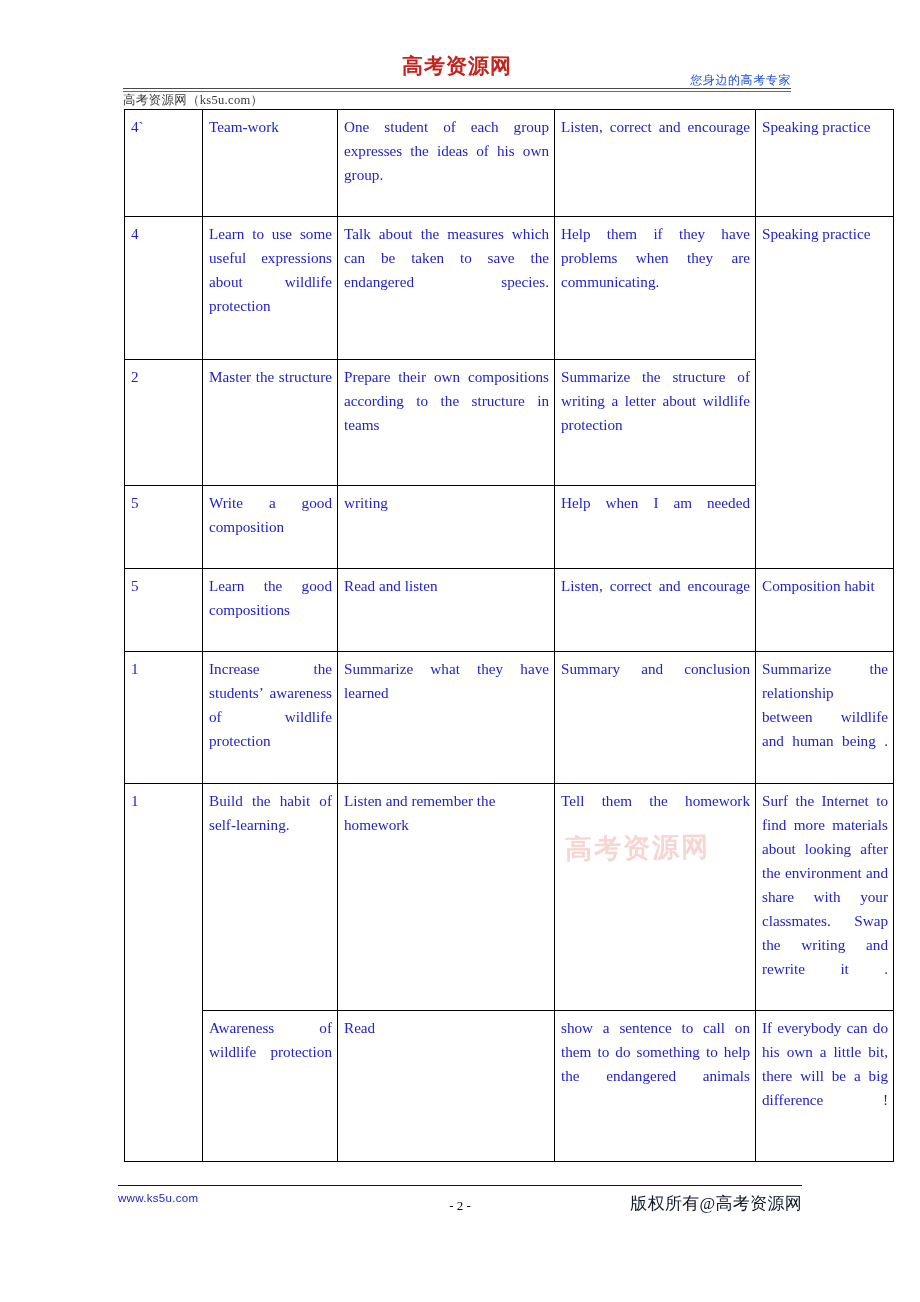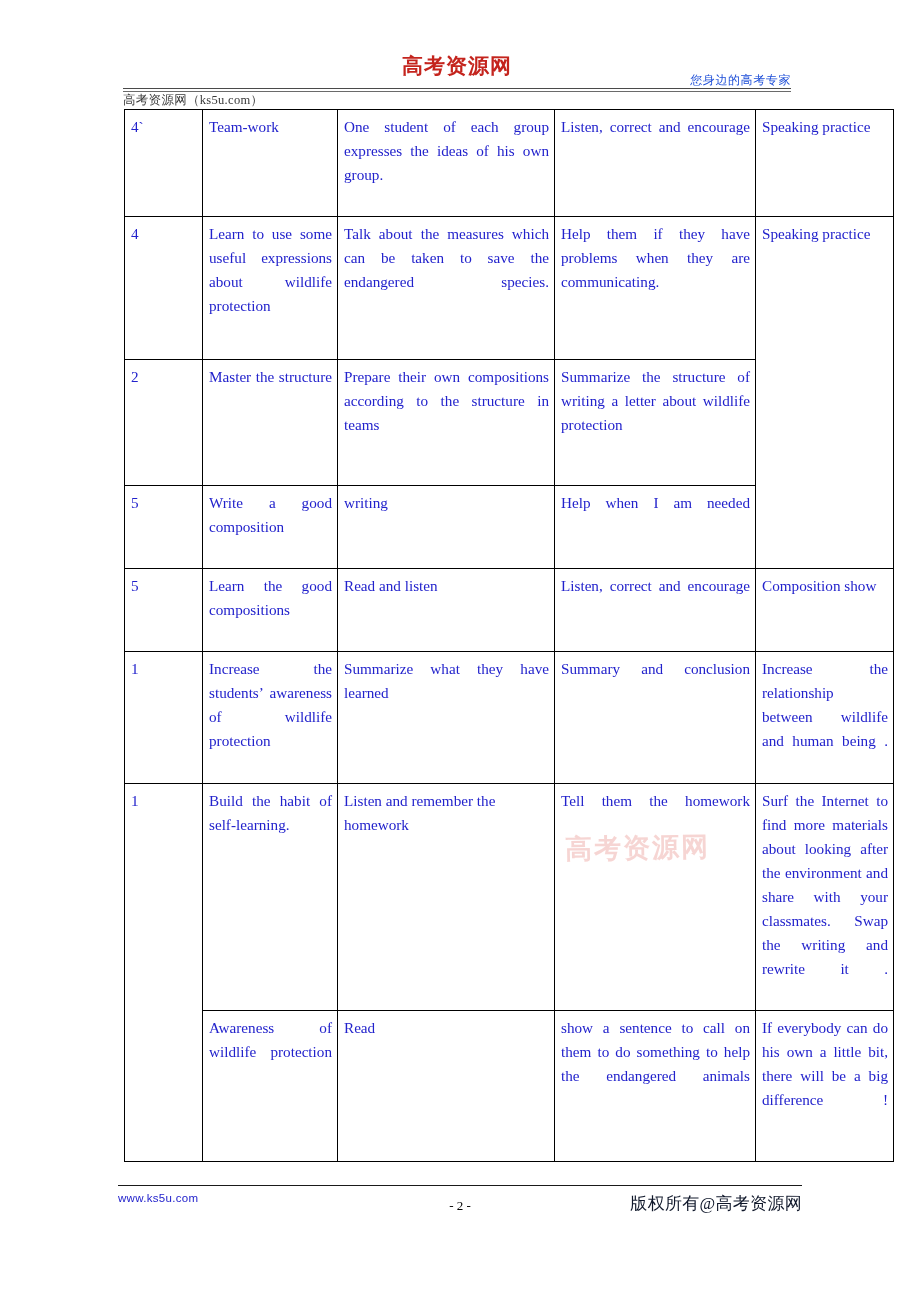--- a/index.html
+++ b/index.html
@@ -301,39 +301,39 @@
           <td class="c-aim">
             <span class="just">Learn the good compositions</span>
           </td>
           <td class="c-stu">
             <span class="plain">Read and listen</span>
           </td>
           <td class="c-tea">
             <span class="just">Listen, correct and encourage</span>
           </td>
           <td class="c-note">
-            <span class="plain">Composition show</span>
+            <span class="plain">Composition habit</span>
           </td>
         </tr>
 
         <tr>
           <td class="c-num h-r6">
             <span class="plain">1</span>
           </td>
           <td class="c-aim">
             <span class="just">Increase the students’ awareness of wildlife protection</span>
           </td>
           <td class="c-stu">
             <span class="just">Summarize what they have learned</span>
           </td>
           <td class="c-tea">
             <span class="just">Summary and conclusion</span>
           </td>
           <td class="c-note">
-            <span class="just">Increase the relationship between wildlife and human being .</span>
+            <span class="just">Summarize the relationship between wildlife and human being .</span>
           </td>
         </tr>
 
         <tr>
           <td class="c-num mid h-r7" rowspan="2">
             <span class="plain">1</span>
           </td>
           <td class="c-aim">
             <span class="just">Build the habit of self-learning.</span>
           </td>

